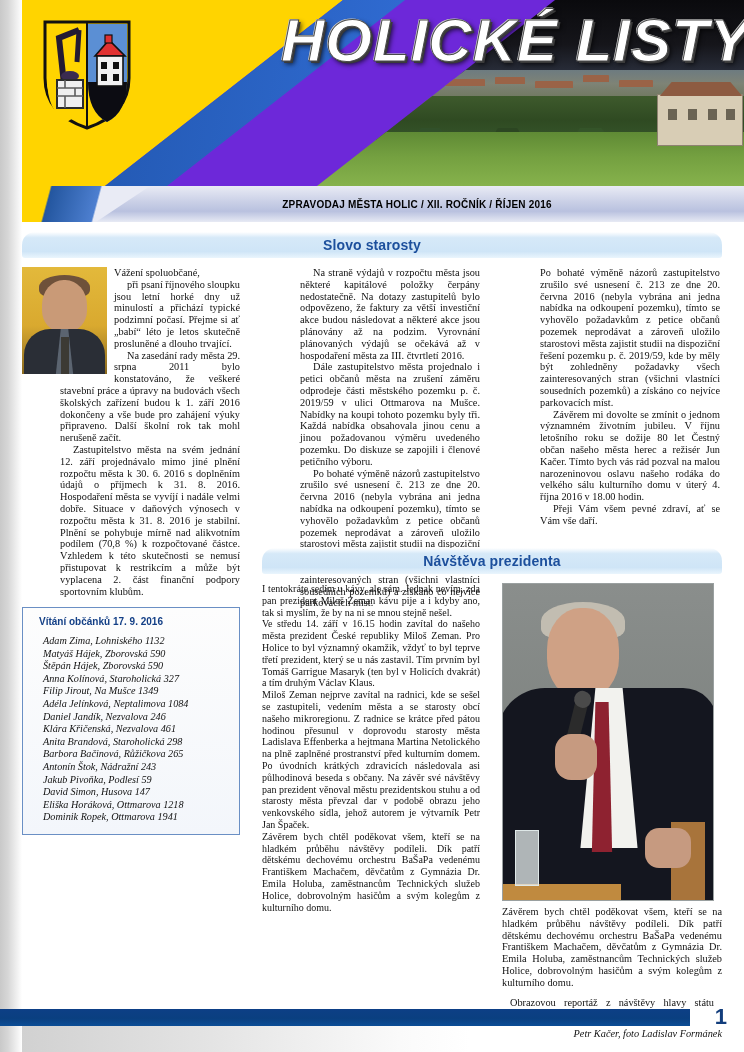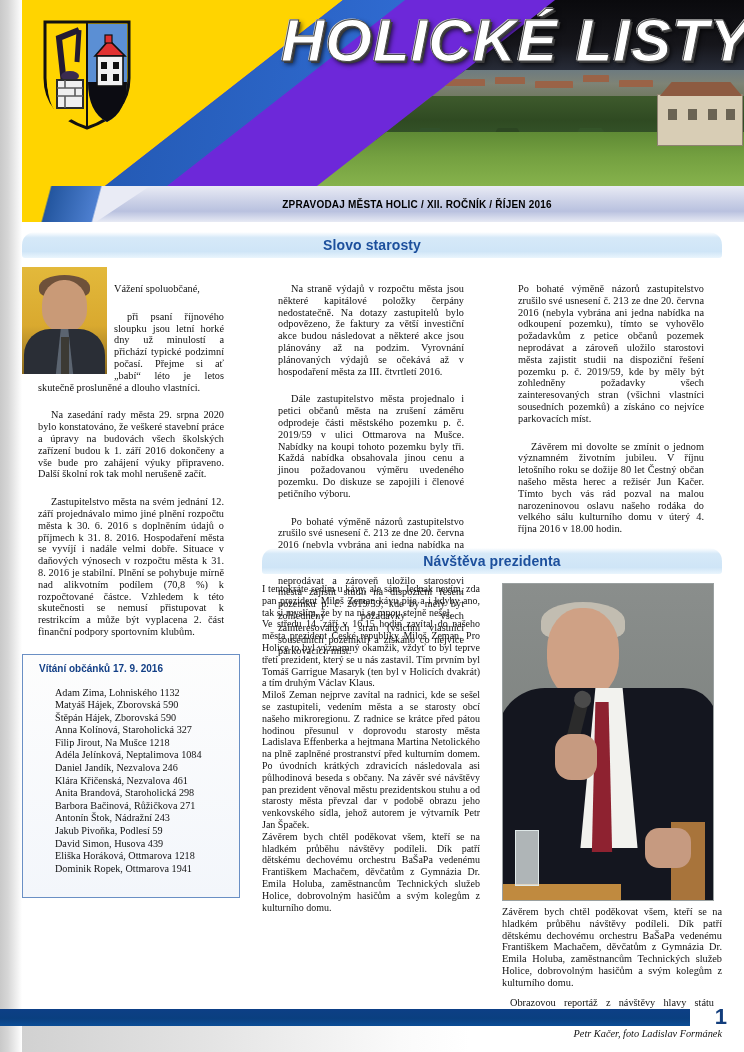--- a/index.html
+++ b/index.html
@@ -159,21 +159,21 @@
   
   .cols { position: relative; }
   .col {
     position: absolute; top: 0; width: 218px;
     font-size: 10.3px; line-height: 11.8px; text-align: justify;
     color: #111;
   }
   #col1 { left: 0; }
   #col2 { left: 240px; }
   #col3 { left: 480px; }
-  .col p { margin: 16px; text-indent: 13px; }
+  .col p { margin: 0; text-indent: 13px; padding-left: 38px; }
   .col p.noind { text-indent: 0; }
 
   
   .portrait {
     float: left; width: 85px; height: 107px; margin: 0 7px 2px 0;
     background: linear-gradient(to bottom, #e3b93b 0%, #d9a92f 55%, #8a6a20 100%);
     position: relative; overflow: hidden;
   }
   .p-head {
     position: absolute; left: 20px; top: 13px; width: 45px; height: 52px;
@@ -263,21 +263,21 @@
     margin: 2px 0 9px 0; text-align: center;
     font-family: "Liberation Sans", sans-serif;
     font-weight: bold; font-size: 15.5px; color: #133f86;
     letter-spacing: .2px;
   }
   .kronika h4 {
     margin: 0 0 7px 6px;
     font-family: "Liberation Sans", sans-serif;
     font-weight: bold; font-size: 10px; color: #133f86;
   }
-  .kronika ul { list-style: none; margin: 12px; padding: 0 0 0 10px; }
+  .kronika ul { list-style: none; margin: 0; padding: 0 0 0 10px; font-style: italic; }
   .kronika li {
     font-size: 10.2px; line-height: 12.6px; color: #111;
     white-space: nowrap;
   }
 
   
   .footer-bar {
     position: absolute; left: 0; bottom: 26px; width: 690px; height: 17px;
     background: linear-gradient(to bottom, #0d3f86 0%, #0a3f80 55%, #0b4d96 100%);
     z-index: 45;
@@ -367,55 +367,56 @@
 
       <div class="col" id="col1">
         <div class="portrait">
           <div class="p-hair"></div>
             <div class="p-head"></div>
           <div class="p-body"></div>
             <div class="p-shirt"></div>
             <div class="p-tie"></div>
         </div>
         <p class="noind">Vážení spoluobčané,</p>
-        <p>při psaní říjnového sloupku jsou letní horké dny už minulostí a přichází typické podzimní počasí. Přejme si ať „babí“ léto je letos skutečně prosluněné a dlouho vlastníci.</p>
-        <p>Na zasedání rady města 29. srpna 2020 bylo konstatováno, že veškeré stavební práce a úpravy na budovách všech školských zařízení budou k 1. září 2016 dokončeny a vše bude pro zahájení výuky připraveno. Další školní rok tak mohl nerušeně začít.</p>
+        <p>při psaní říjnového sloupku jsou letní horké dny už minulostí a přichází typické podzimní počasí. Přejme si ať „babí“ léto je letos skutečně prosluněné a dlouho trvající.</p>
+        <p>Na zasedání rady města 29. srpna 2011 bylo konstatováno, že veškeré stavební práce a úpravy na budovách všech školských zařízení budou k 1. září 2016 dokončeny a vše bude pro zahájení výuky připraveno. Další školní rok tak mohl nerušeně začít.</p>
         <p>Zastupitelstvo města na svém jednání 12. září projednávalo mimo jiné plnění rozpočtu města k 30. 6. 2016 s doplněním údajů o příjmech k 31. 8. 2016. Hospodaření města se vyvíjí i nadále velmi dobře. Situace v daňových výnosech v rozpočtu města k 31. 8. 2016 je stabilní. Plnění se pohybuje mírně nad alikvotním podílem (70,8 %) k rozpočtované částce. Vzhledem k této skutečnosti se nemusí přistupovat k restrikcím a může být vyplacena 2. část finanční podpory sportovním klubům.</p>
 
         <div class="kronika">
           <h4>Vítání občánků 17. 9. 2016</h4>
           <ul>
             <li>Adam Zima, Lohniského 1132</li>
             <li>Matyáš Hájek, Zborovská 590</li>
             <li>Štěpán Hájek, Zborovská 590</li>
             <li>Anna Kolínová, Staroholická 327</li>
-            <li>Filip Jirout, Na Mušce 1218</li>
+            <li>Filip Jirout, Na Mušce 1349</li>
             <li>Adéla Jelínková, Neptalimova 1084</li>
             <li>Daniel Jandík, Nezvalova 246</li>
             <li>Klára Křičenská, Nezvalova 461</li>
             <li>Anita Brandová, Staroholická 298</li>
-            <li>Barbora Bačinová, Růžičkova 271</li>
+            <li>Barbora Bačinová, Růžičkova 265</li>
             <li>Antonín Štok, Nádražní 243</li>
             <li>Jakub Pivoňka, Podlesí 59</li>
-            <li>David Simon, Husova 439</li>
+            <li>David Simon, Husova 147</li>
             <li>Eliška Horáková, Ottmarova 1218</li>
             <li>Dominik Ropek, Ottmarova 1941</li>
           </ul>
         </div>
       </div>
 
       <div class="col" id="col2">
         <p>Na straně výdajů v rozpočtu města jsou některé kapitálové položky čerpány nedostatečně. Na dotazy zastupitelů bylo odpovězeno, že faktury za větší investiční akce budou následovat a některé akce jsou plánovány až na podzim. Vyrovnání plánovaných výdajů se očekává až v hospodaření města za III. čtvrtletí 2016.</p>
         <p>Dále zastupitelstvo města projednalo i petici občanů města na zrušení záměru odprodeje části městského pozemku p. č. 2019/59 v ulici Ottmarova na Mušce. Nabídky na koupi tohoto pozemku byly tři. Každá nabídka obsahovala jinou cenu a jinou požadovanou výměru uvedeného pozemku. Do diskuze se zapojili i členové petičního výboru.</p>
         <p>Po bohaté výměně názorů zastupitelstvo zrušilo své usnesení č. 213 ze dne 20. června 2016 (nebyla vybrána ani jedna nabídka na odkoupení pozemku), tímto se vyhovělo požadavkům z petice občanů pozemek neprodávat a zároveň uložilo starostovi města zajistit studii na dispoziční řešení pozemku p. č. 2019/59, kde by měly být zohledněny požadavky všech zainteresovaných stran (všichni vlastníci sousedních pozemků) a získáno co nejvíce parkovacích míst.</p>
       </div>
 
       <div class="col" id="col3">
         <p class="noind">Po bohaté výměně názorů zastupitelstvo zrušilo své usnesení č. 213 ze dne 20. června 2016 (nebyla vybrána ani jedna nabídka na odkoupení pozemku), tímto se vyhovělo požadavkům z petice občanů pozemek neprodávat a zároveň uložilo starostovi města zajistit studii na dispoziční řešení pozemku p. č. 2019/59, kde by měly být zohledněny požadavky všech zainteresovaných stran (všichni vlastníci sousedních pozemků) a získáno co nejvíce parkovacích míst.</p>
         <p>Závěrem mi dovolte se zmínit o jednom významném životním jubileu. V říjnu letošního roku se dožije 80 let Čestný občan našeho města herec a režisér Jun Kačer. Tímto bych vás rád pozval na malou narozeninovou oslavu našeho rodáka do velkého sálu kulturního domu v úterý 4. října 2016 v 18.00 hodin.</p>
+        <p>Přeji Vám všem pevné zdraví, ať se Vám vše daří.</p>
       </div>
     </div>
   </div>
 
   <div style="position:absolute;left:262px;top:548px;width:460px;">
     <div class="sect">
       <span>Návštěva prezidenta</span>
     </div>
     <div style="position:relative;">
       <div style="position:absolute;left:0;top:0;width:218px;font-size:10px;line-height:11.8px;text-align:justify;color:#111;">

